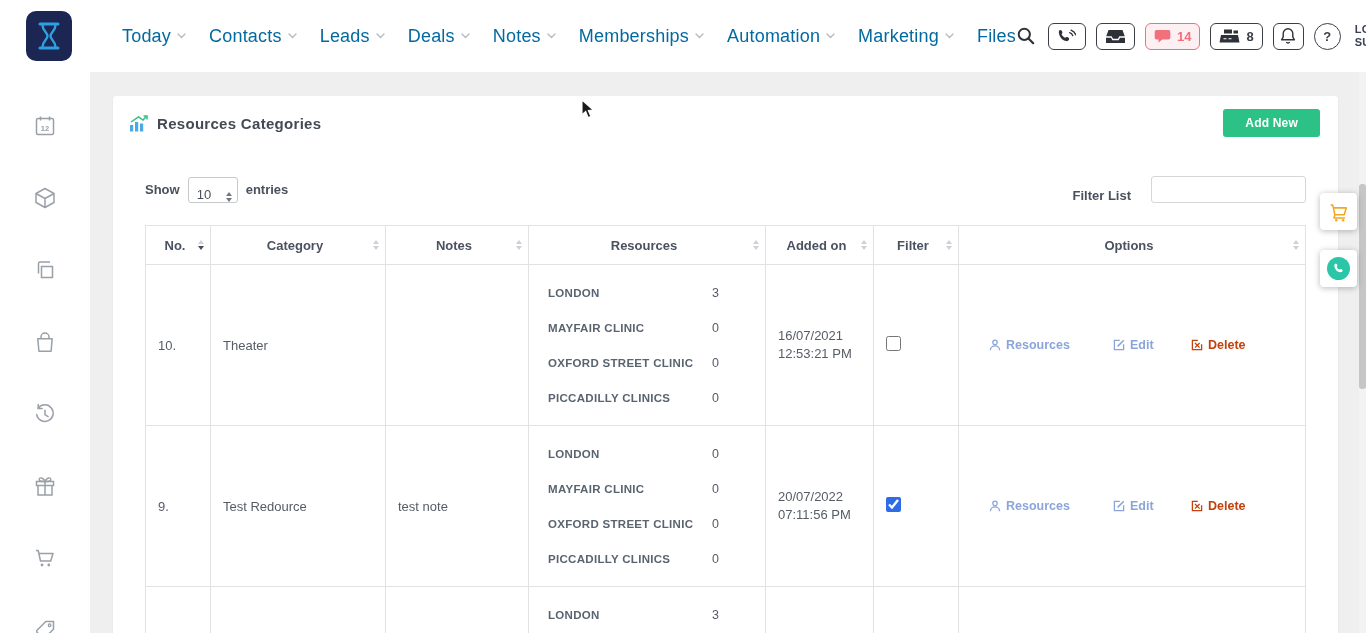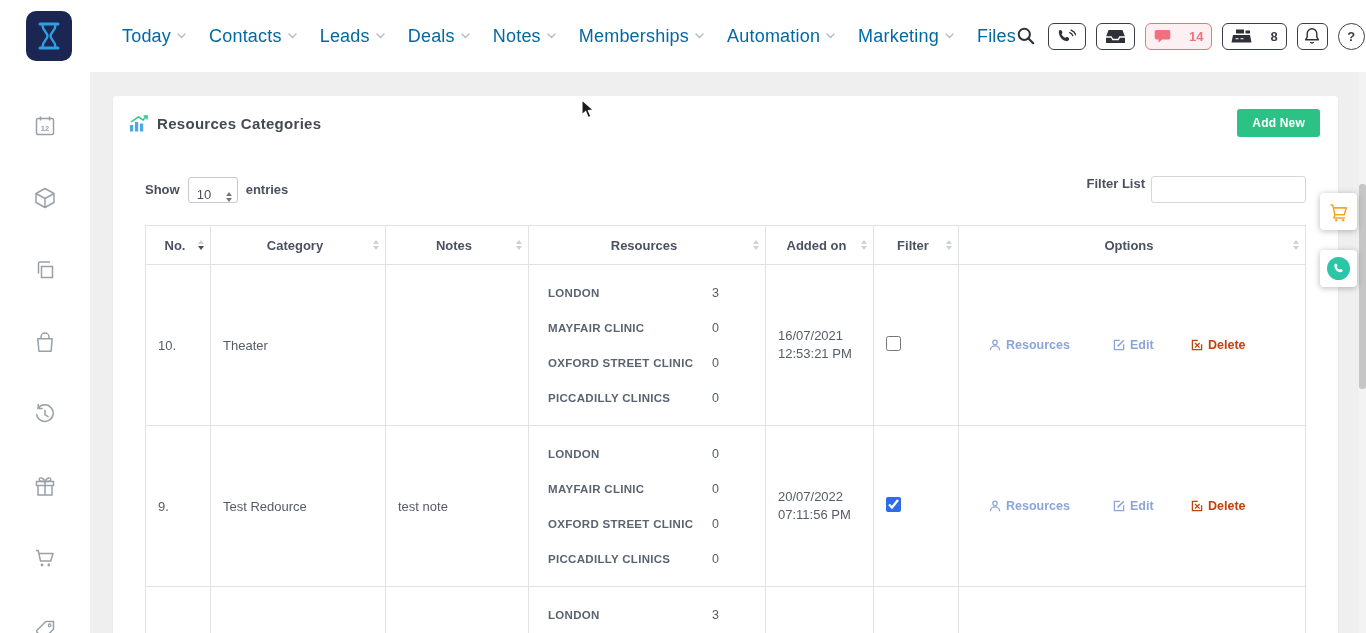--- a/index.html
+++ b/index.html
@@ -9,50 +9,50 @@
 button{font-family:inherit}
 
 
 .topbar{position:absolute;top:0;left:0;width:1366px;height:72px;background:#fff;display:flex;align-items:center;z-index:20}
 .logo{width:46px;height:50px;margin-left:26px;background:#1b2653;border-radius:10px;display:flex;align-items:center;justify-content:center;flex:0 0 auto;cursor:pointer}
 .menu{display:flex;align-items:center;gap:23px;margin-left:50px}
 .nav-item{display:flex;align-items:center;gap:6px;cursor:pointer}
 .nav-label{font-size:18px;color:#0369a1;letter-spacing:.2px}
 .top-right{margin-left:auto;display:flex;align-items:center;gap:10px;margin-right:16px}
 .search-wrap{display:flex;cursor:pointer;margin-right:2px}
-.icon-btn{display:flex;align-items:center;justify-content:center;gap:18px;height:27px;min-width:38px;padding:0 8px;background:#fff;border:1.6px solid #3a3f47;border-radius:6px;cursor:pointer}
+.icon-btn{display:flex;align-items:center;justify-content:center;gap:6px;height:27px;min-width:38px;padding:0 8px;background:#fff;border:1.6px solid #3a3f47;border-radius:6px;cursor:pointer}
 .icon-btn.chat{border-color:#f0707c;background:#fdf0f2}
 .badge{font-size:13px;font-weight:bold}
 .chat .badge{color:#f0707c}
 .pos .badge{color:#3a3f47}
 .icon-btn.bell{min-width:31px;padding:0 6px}
 .help-btn{width:27px;height:27px;border-radius:50%;border:1.6px solid #3a3f47;background:#fff;font-size:13px;font-weight:bold;color:#3a3f47;display:flex;align-items:center;justify-content:center;cursor:pointer}
 .account{display:flex;flex-direction:column;font-size:11px;font-weight:bold;color:#3a4154;line-height:13px;letter-spacing:.3px;margin:0 4px;text-transform:uppercase}
 .avatar{width:34px;height:34px;border-radius:50%;background:#262e5f;display:flex;align-items:center;justify-content:center;cursor:pointer}
 
 
 .sidebar{position:absolute;top:72px;left:0;width:90px;height:561px;background:#fff;display:flex;flex-direction:column;align-items:center;padding-top:42px;gap:48px;overflow:hidden;z-index:10}
 .side-icon{width:24px;height:24px;display:flex;align-items:center;justify-content:center;cursor:pointer;flex:0 0 auto}
 
 
 .main{position:absolute;top:80px;left:90px;width:1276px;height:561px;background:#efefef;overflow:hidden}
 .card{position:absolute;left:23px;top:16px;width:1225px;height:720px;background:#fff;border-radius:3px;box-shadow:0 1px 2px rgba(0,0,0,.08)}
 .card-header{height:54px;display:flex;align-items:center;padding:0 16px}
 .page-title{font-size:15px;font-weight:bold;color:#434a54;letter-spacing:.3px;margin-left:9px}
-.add-new{margin-left:auto;margin-right:2px;background:#2cc185;color:#fff;border:none;border-radius:3px;height:28px;padding:0 15px;font-size:12px;font-weight:bold;letter-spacing:.2px;cursor:pointer}
+.add-new{margin-left:auto;margin-right:2px;background:#2cc185;color:#fff;border:none;border-radius:3px;height:28px;padding:0 22px;font-size:12px;font-weight:bold;letter-spacing:.2px;cursor:pointer}
 .card-body{padding:0 32px}
 .controls{display:flex;align-items:center;margin:26px 0 22px}
 .ctl-label{font-size:13px;font-weight:bold;color:#4a515c}
 .page-size{display:flex;align-items:flex-end;justify-content:space-between;width:50px;height:26px;border:1px solid #c9c9c9;border-radius:3px;margin:0 8px;padding:0 5px 0 8px;cursor:pointer;background:#fff}
 .page-size .val{font-size:13px;color:#4a515c}
 .spin{display:flex;flex-direction:column;gap:2px}
 .spin i{width:0;height:0;border-left:3.5px solid transparent;border-right:3.5px solid transparent}
 .spin .up{border-bottom:4px solid #707883}
 .spin .dn{border-top:4px solid #707883}
-.filter-wrap{margin-left:auto;display:flex;align-items:flex-start;gap:6px}
+.filter-wrap{margin-left:auto;display:flex;align-items:flex-end;gap:20px}
 .filter-input{width:155px;height:27px;border:1px solid #d6d6d6;border-radius:3px;background:#fff;padding:0 8px;font-size:13px;color:#444;outline:none;font-family:inherit}
 
 
 table{width:100%;border-collapse:collapse;table-layout:fixed}
 th,td{border:1px solid #e2e2e2}
 th{height:39px;text-align:center;padding:0 18px 0 12px;position:relative;background:#fff;cursor:pointer}
 .th-label{font-size:13px;font-weight:bold;color:#4a5160}
 .sort{position:absolute;right:6px;top:50%;transform:translateY(-50%);display:flex;flex-direction:column;gap:2px}
 .arr{width:0;height:0;border-left:3.5px solid transparent;border-right:3.5px solid transparent}
 .arr.up{border-bottom:4.5px solid #ccd1d8}

